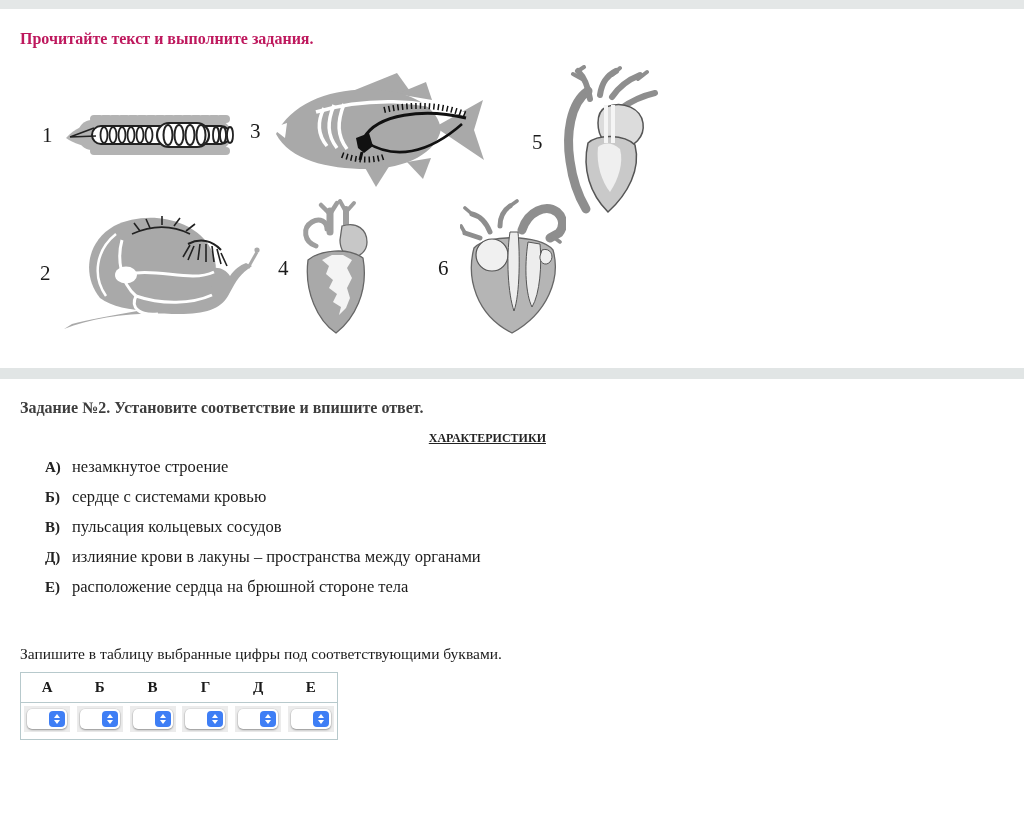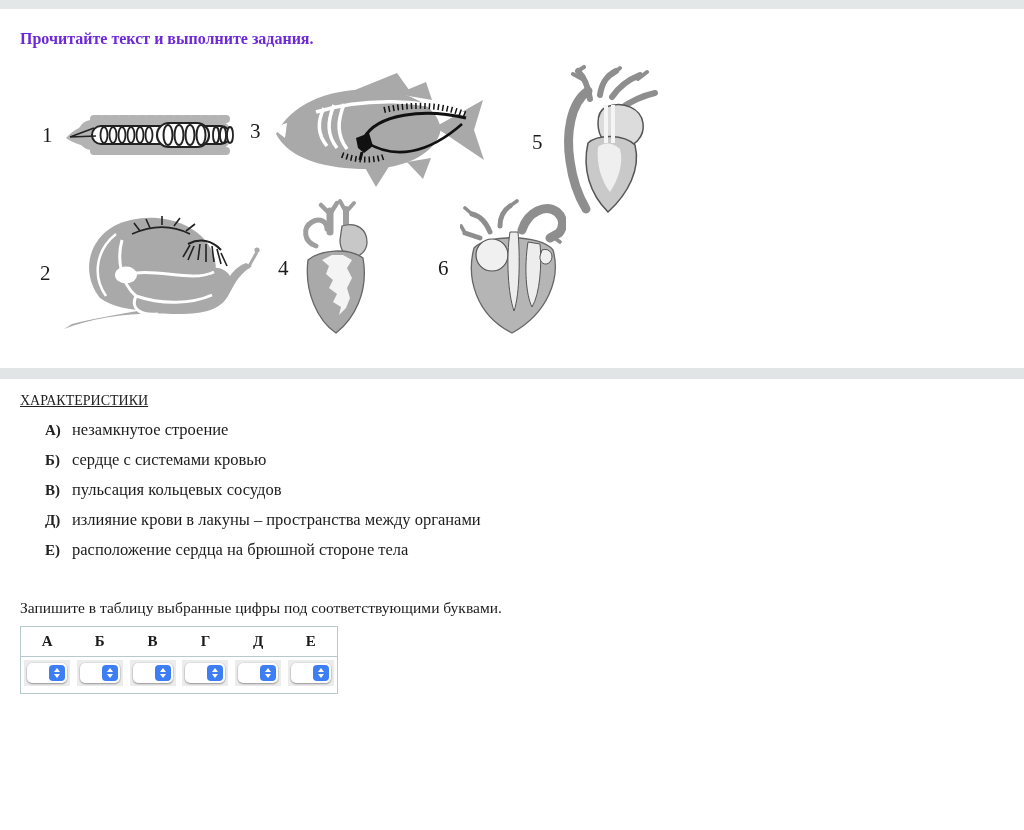--- a/index.html
+++ b/index.html
@@ -1,41 +1,41 @@
 <!DOCTYPE html>
 <html><head>
 <meta charset="utf-8">
 <style>
   * { margin:0; padding:0; box-sizing:border-box; }
   html,body { width:1024px; height:830px; background:#ffffff; overflow:hidden;
               font-family:"Liberation Serif", serif; color:#1b1b1b; }
   .topbar { height:9px; width:100%; background:#e4e7e7; }
   .content { padding:0 20px; }
-  h1.page-title { margin-top:21px; font-size:16px; font-weight:bold; color:#6d28d9;
+  h1.page-title { margin-top:21px; font-size:16px; font-weight:bold; color:#be185d;
                   font-family:"Liberation Serif", serif; }
   .figures { position:relative; height:320px; width:100%; }
   .fig { position:absolute; display:flex; align-items:center; gap:11px; }
   .fig .num { font-size:21px; color:#1b1b1b; }
   
   .band { height:11px; width:100%; background:#e1e5e5; }
   h2.task-title { margin-top:20px; font-size:16px; font-weight:bold; color:#3d3d3d; }
   .instr { margin-top:15px; width:985px; font-size:16.5px; line-height:20px; }
   .instr .l1 { display:block; text-align:justify; text-align-last:justify; }
   .instr .l2 { display:block; }
   .match { position:relative; margin-top:14px; height:202px; }
   .col-left { position:absolute; left:0; top:0; width:526px; }
   .col-right { position:absolute; left:536px; top:0; width:116px; }
-  .colhead { font-weight:normal; font-size:14px; text-decoration:underline;
-             text-align:left; color:#222; }
+  .colhead { font-weight:bold; font-size:12px; text-decoration:underline;
+             text-align:right; color:#222; }
   .items { margin-top:6px; }
   .item { line-height:29px; font-size:16.5px; padding-left:25px; white-space:nowrap; }
   .item .letter { display:inline-block; width:27px; font-weight:bold; font-size:15px; color:#222; }
   .col-right .item { padding-left:20px; }
   .col-right .item .letter { width:24px; }
-  .note { margin-top:4px; font-size:15.5px; }
+  .note { margin-top:12px; font-size:15.5px; }
   table.answers { margin-top:9px; border-collapse:collapse; border:1px solid #b7c9cc;
                   width:318px; background:#fff; }
   table.answers th { width:53px; height:30px; border-bottom:1px solid #b7c9cc;
                      font-size:15px; font-weight:bold; color:#1b1b1b; text-align:center; }
   table.answers td { height:37px; text-align:center; vertical-align:middle; }
   .selpad { display:inline-block; width:46px; height:26px; background:#ececec;
             position:relative; }
   .selwrap { position:absolute; left:3px; top:3px; width:40px; height:20px;
              background:#ffffff; border-radius:5px;
              box-shadow:0 1px 2px rgba(0,0,0,.35), 0 0 0 0.5px rgba(0,0,0,.08);
@@ -172,20 +172,21 @@
         <path d="M82,52 C90,49 95,58 90,64 C85,69 79,64 80,58 Z" fill="#efefef" stroke="#555" stroke-width="1"></path>
       </svg>
     </div>
 
   </div>
 </div>
 
 <div class="band"></div>
 
 <div class="content">
+  <h2 class="task-title">Задание №2. Установите соответствие и впишите ответ.</h2>
 
 
   <div class="match">
     <div class="col-left">
       <div class="colhead">ХАРАКТЕРИСТИКИ</div>
       <div class="items">
         <div class="item"><span class="letter">А)</span><span>незамкнутое строение</span></div>
         <div class="item"><span class="letter">Б)</span><span>сердце с системами кровью</span></div>
         <div class="item"><span class="letter">В)</span><span>пульсация кольцевых сосудов</span></div>
         <div class="item"><span class="letter">Д)</span><span>излияние крови в лакуны –  пространства между органами</span></div>

